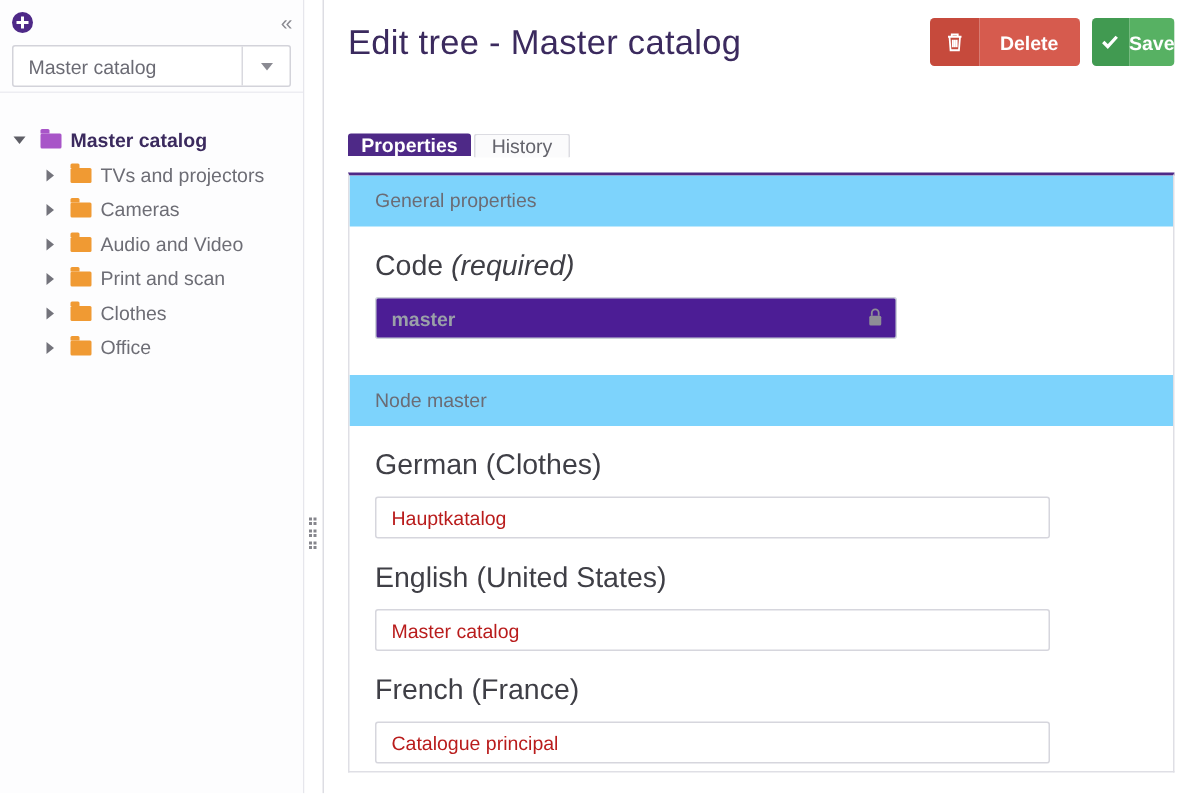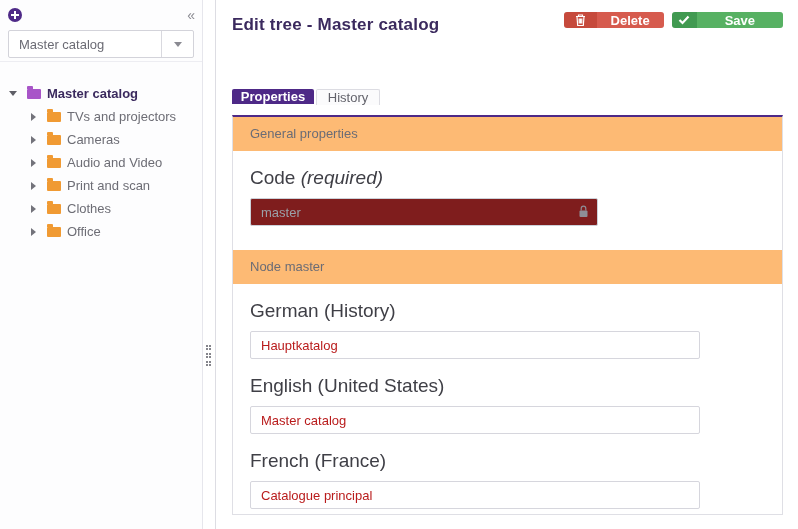--- a/index.html
+++ b/index.html
@@ -33,45 +33,45 @@
   .tree-root-label { font-weight:bold; color:var(--title,#3b2a5e); margin-left:4px; }
   .tree-children { padding-left:20px; }
   .tree-child-label { color:#6d6d75; margin-left:4px; }
   
   .gutter { width:13px; min-width:13px; border-right:1px solid #dddde3; position:relative; background:#fff; }
   .grip { position:absolute; top:345px; left:3px; display:flex; flex-direction:column; gap:3px; cursor:col-resize; }
   .grip-dot { width:2px; height:2px; background:#85858c; box-shadow:3px 0 0 #85858c, 0 3px 0 #85858c, 3px 3px 0 #85858c; margin-bottom:3px; }
   
   .main { flex:1; display:flex; flex-direction:column; padding:0 15px 0 16px; background:#fff; }
   .main-header { display:flex; justify-content:space-between; align-items:flex-start; padding-top:15px; height:78px; }
-  .page-title { font-size:17px; font-weight:bold; color:var(--title,#3b2a5e); letter-spacing:.2px;text-align:right; }
+  .page-title { font-size:23px; font-weight:normal; color:var(--title,#3b2a5e); letter-spacing:.2px;text-align:right; }
   .actions { display:flex; gap:8px; margin-top:-3px; }
-  .btn { display:flex; align-items:stretch; height:16px; border:none; border-radius:3px; overflow:hidden; color:#fff; font-weight:bold; font-size:13px; cursor:pointer; padding:0; font-family:inherit; }
+  .btn { display:flex; align-items:stretch; height:32px; border:none; border-radius:3px; overflow:hidden; color:#fff; font-weight:bold; font-size:13px; cursor:pointer; padding:0; font-family:inherit; }
   .btn .ico { display:flex; align-items:center; justify-content:center; }
   .btn .lbl { display:flex; align-items:center; padding:0 14px; }
   .btn-delete .ico { width:33px; background:var(--danger_dark,#c64a3c); }
   .btn-delete .lbl { background:var(--danger,#d65b4e); }
   .btn-save .ico { width:25px; background:var(--success_dark,#419a51); }
-  .btn-save .lbl { background:var(--success,#57b163); padding:0 28px; }
+  .btn-save .lbl { background:var(--success,#57b163); padding:0 0; }
   
   .tabs { display:flex; height:37px; align-items:center; }
   .tab { display:flex; align-items:center; justify-content:center; border-radius:2px 2px 0 0; cursor:pointer; }
   .tab.active { width:82px; background:var(--accent,#4e2987); color:#fff; font-weight:bold; }
   .tab.inactive { width:64px; margin-left:2px; background:#fbfbfc; border:1px solid #dcdce2; border-bottom:none; color:#64646c; }
   
   .panel { border:1px solid #dfdfe5; border-top:2px solid var(--accent,#4e2987); flex:1; margin-bottom:14px; background:#fff; overflow:hidden; }
-  .section-bar { height:34px; line-height:33px; background:#fdba74; padding:0 17px; color:#6b6c75; }
+  .section-bar { height:34px; line-height:33px; background:#7dd3fc; padding:0 17px; color:#6b6c75; }
   .section-bar.spaced { margin-top:24px; }
   .fields { padding:0 17px; }
   .field { margin-top:16px; }
   .field-label { color:#3f3f46; font-size:19px; margin-bottom:9px; }
   .field-label .req { font-style:italic; }
   input.text { display:block; width:450px; height:28px; border:1px solid #d6d6dd; border-radius:2px; padding:0 10px; color:#b91c1c; background:#fff; font-family:inherit; font-size:13px; }
   .code-wrap { position:relative; width:348px; }
-  .code-wrap input.text { width:100%; background:#7f1d1d; border-color:#ccd1d9; color:#9aa0a8; }
+  .code-wrap input.text { width:100%; background:#4c1d95; border-color:#ccd1d9; color:#9aa0a8;font-weight:bold; }
   .lock { position:absolute; right:9px; top:7px; }
 </style>
 </head>
 <body>
 
 <div class="app">
 
   <div class="sidebar">
     <div class="sidebar-top">
       <span class="plus-circle"></span>
@@ -193,21 +193,21 @@
                 <path d="M3.2 5.5 v-2 a2.3 2.3 0 0 1 4.6 0 v2"></path>
               </svg>
             </span>
           </div>
         </div>
       </div>
 
       <div class="section-bar spaced">Node master</div>
       <div class="fields">
         <div class="field">
-            <div class="field-label">German (History)</div>
+            <div class="field-label">German (Clothes)</div>
             <input class="text" type="text" value="Hauptkatalog" style="">
           </div>
           <div class="field">
             <div class="field-label">English (United States)</div>
             <input class="text" type="text" value="Master catalog" style="">
           </div>
           <div class="field">
             <div class="field-label">French (France)</div>
             <input class="text" type="text" value="Catalogue principal" style="">
           </div>

